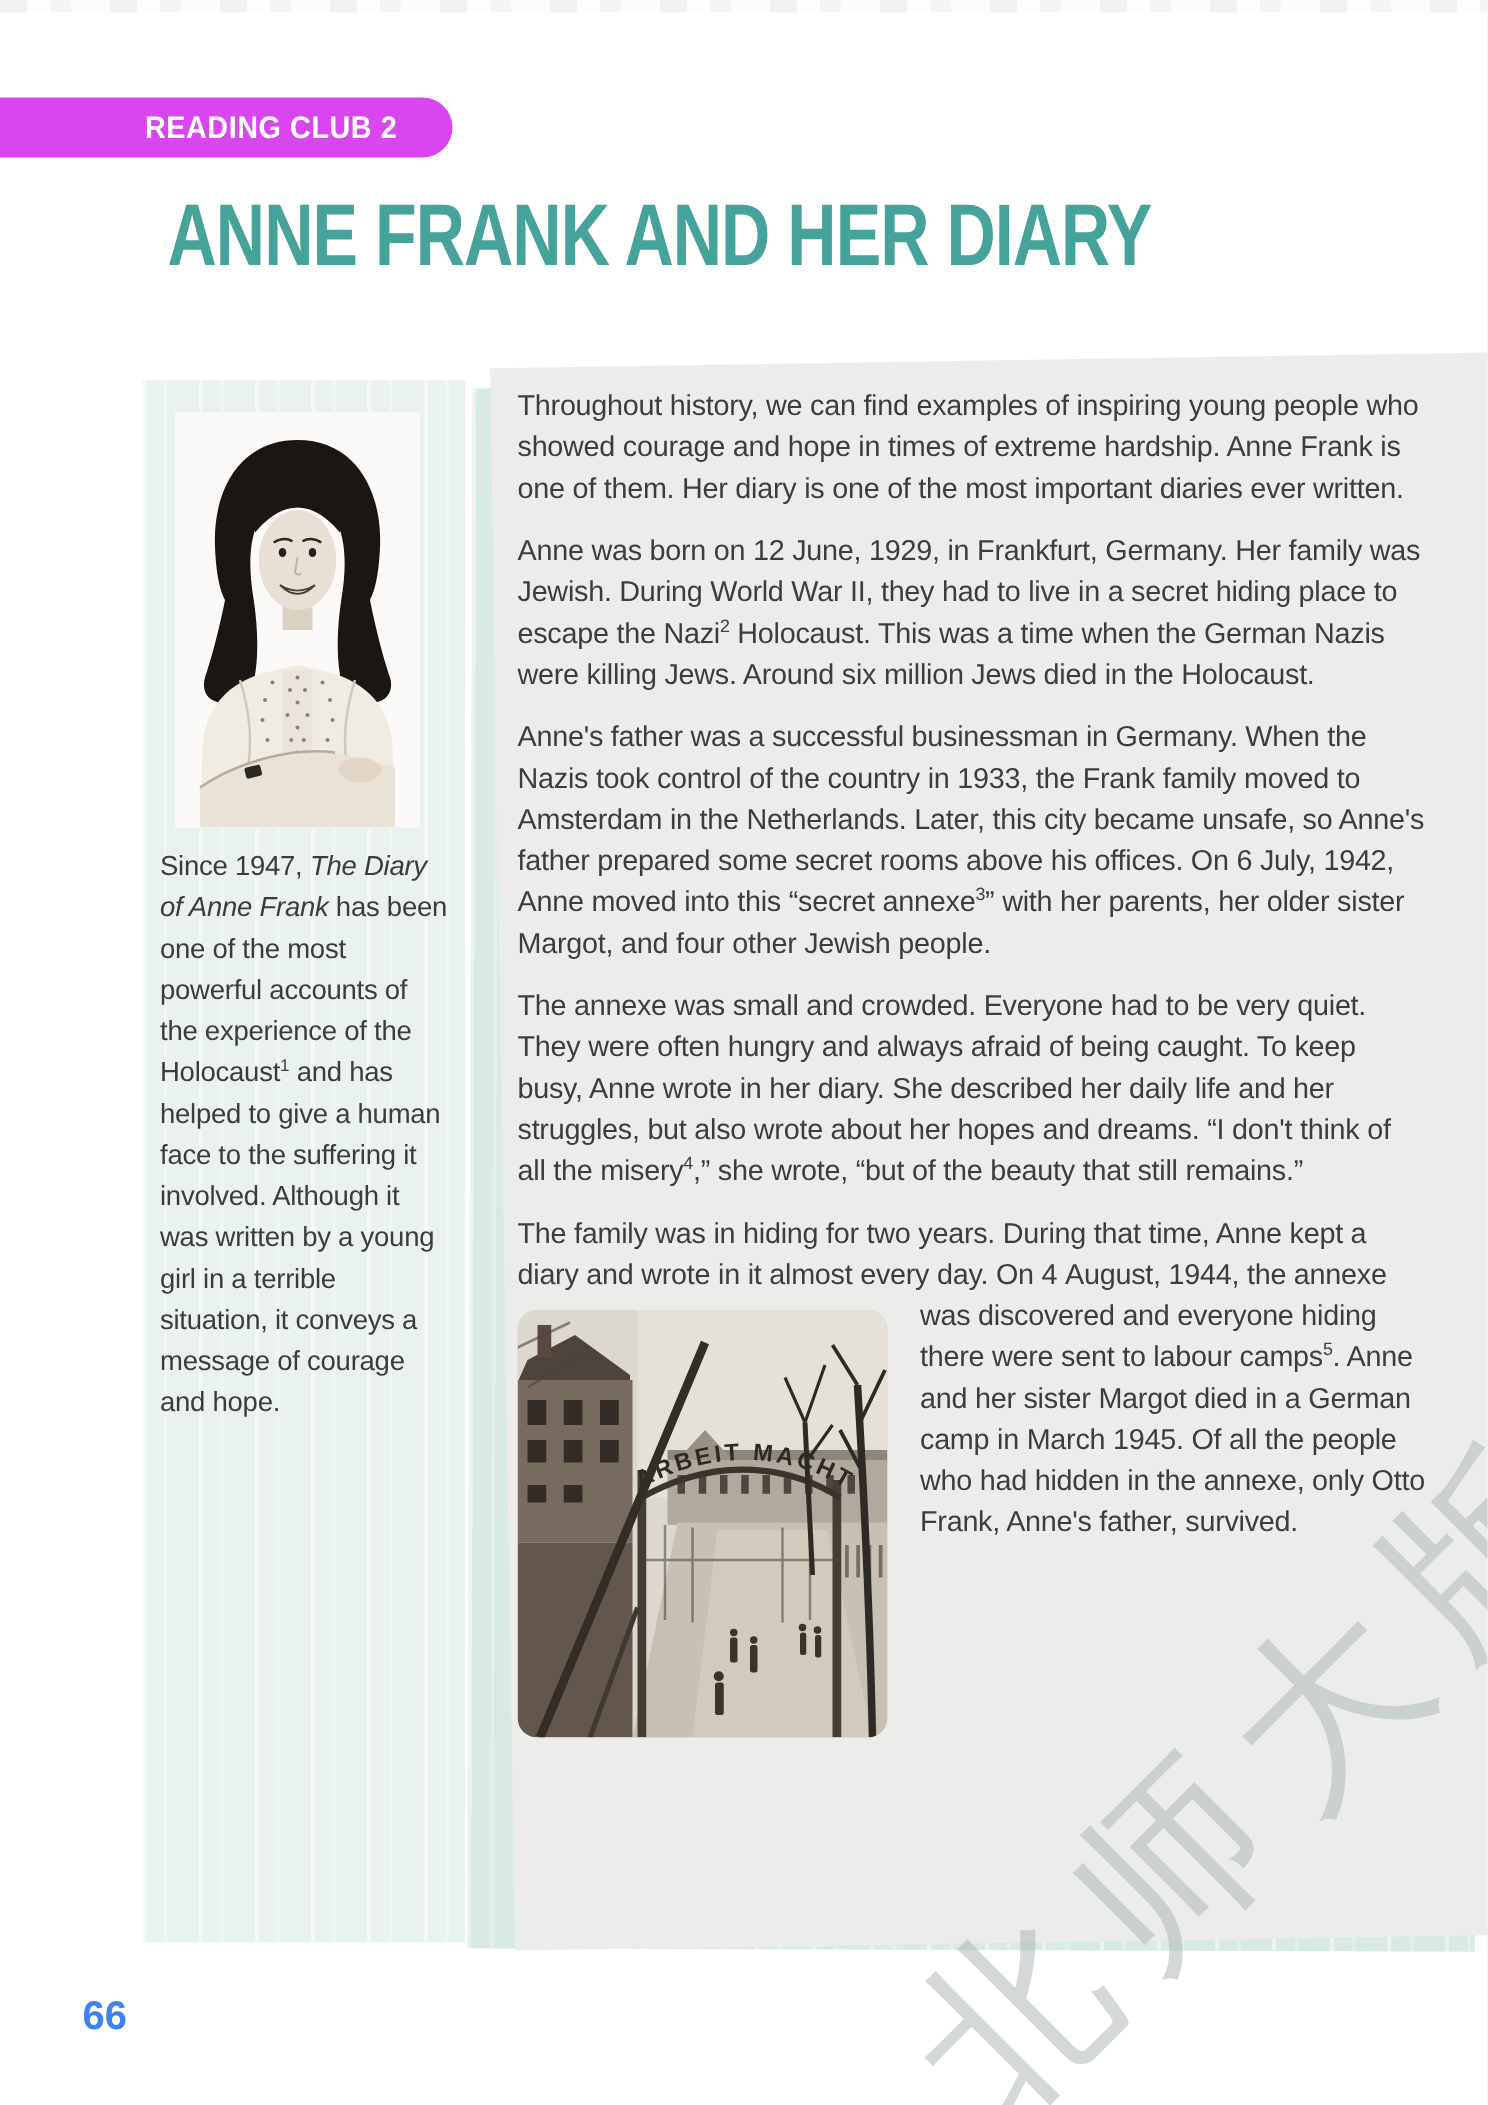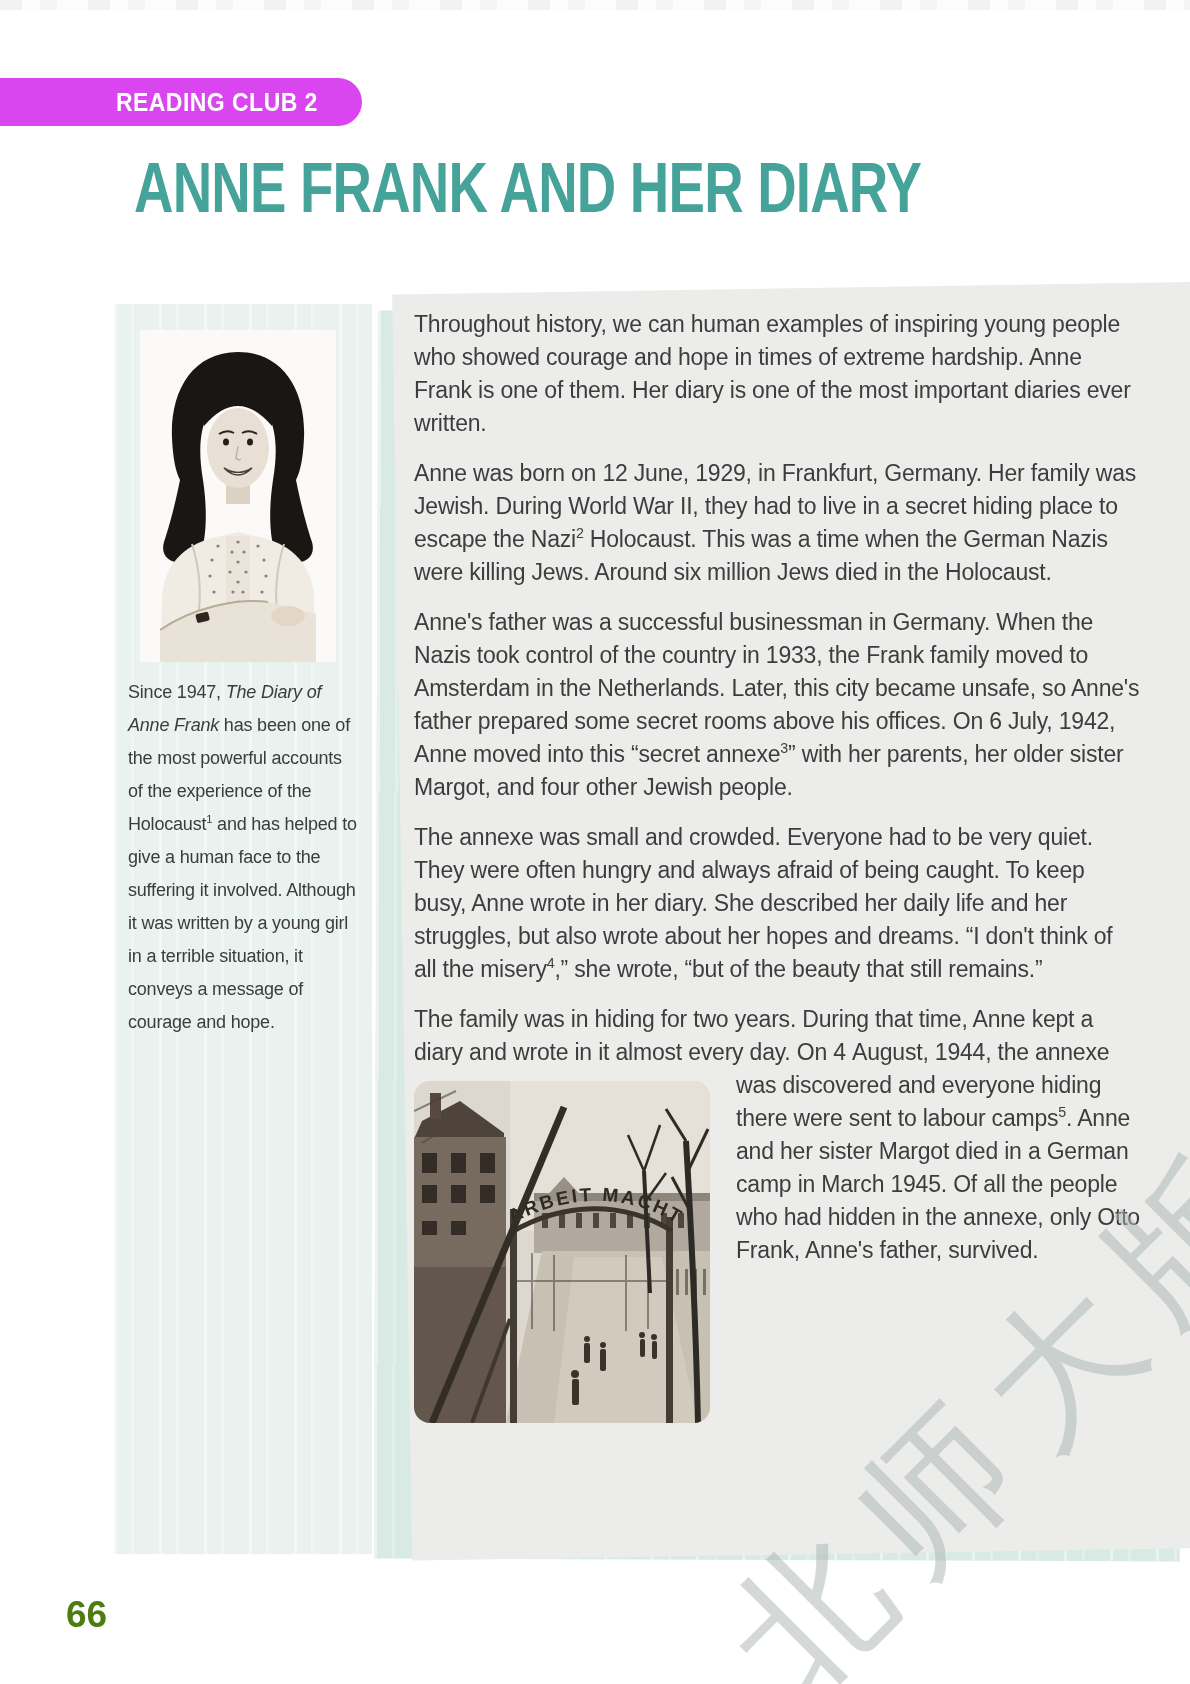--- a/index.html
+++ b/index.html
@@ -51,21 +51,21 @@
     background-image:repeating-linear-gradient(90deg,
       rgba(255,255,255,.5) 0 3px,rgba(255,255,255,0) 3px 17px,
       rgba(255,255,255,.3) 17px 20px,rgba(255,255,255,0) 20px 45px);
   }
   .anne-photo{
     position:absolute;left:26px;top:26px;width:196px;height:332px;
     background:#fbfaf8;overflow:hidden;
   }
   .sidebar-caption{
     position:absolute;left:14px;top:372px;width:232px;
-    font-size:18px;line-height:33px;color:#3c3c3c;letter-spacing:-.2px;
+    font-size:22px;line-height:33px;color:#3c3c3c;letter-spacing:-.2px;
   }
   .sidebar-caption i{font-style:italic;}
   
   .article{
     position:absolute;left:414px;top:308px;width:726px;z-index:3;
     font-size:23px;line-height:33px;color:#3d3d3d;letter-spacing:-.2px;
   }
   .article p{margin:0 0 17px 0;}
   sup{font-size:.62em;line-height:0;vertical-align:super;}
   
@@ -79,21 +79,21 @@
     position:absolute;left:630px;top:1320px;width:760px;height:200px;
     display:flex;align-items:center;justify-content:center;
     transform:rotate(-45deg);z-index:4;pointer-events:none;
     font-family:"DejaVu Serif","Liberation Serif",serif;
     font-size:150px;letter-spacing:28px;color:#aab5b2;opacity:.5;
     white-space:nowrap;
   }
   
   .page-number{
     position:absolute;left:66px;top:1594px;
-    font-size:37px;font-weight:bold;color:#4d7c0f;z-index:5;
+    font-size:32px;font-weight:bold;color:#3b82f6;z-index:5;
   }
 </style>
 </head>
 <body>
 
 <div class="top-stripes"></div>
 
 <div class="badge">
   <span class="badge-label">READING CLUB 2</span>
 </div>
@@ -150,21 +150,21 @@
       <path d="M20,300 C52,278 96,268 128,272 L176,284 L176,332 L20,332 Z" fill="#e9e2d6"></path>
       <path d="M20,300 C52,278 96,268 128,272" stroke="#b9ab99" stroke-width="2" fill="none"></path>
       <ellipse cx="148" cy="286" rx="17" ry="10" fill="#e3d6c6"></ellipse>
       <rect x="56" y="283" width="13" height="9" rx="2" fill="#2d2722" transform="rotate(-14 62 287)"></rect>
     </svg>
   </div>
   <div class="sidebar-caption">Since 1947, <i>The Diary of Anne Frank</i> has been one of the most powerful accounts of the experience of the Holocaust<sup>1</sup> and has helped to give a human face to the suffering it involved. Although it was written by a young girl in a terrible situation, it conveys a message of courage and hope.</div>
 </div>
 
 <div class="article">
-  <p>Throughout history, we can human examples of inspiring young people who showed courage and hope in times of extreme hardship. Anne Frank is one of them. Her diary is one of the most important diaries ever written.</p>
+  <p>Throughout history, we can find examples of inspiring young people who showed courage and hope in times of extreme hardship. Anne Frank is one of them. Her diary is one of the most important diaries ever written.</p>
   <p>Anne was born on 12 June, 1929, in Frankfurt, Germany. Her family was Jewish. During World War II, they had to live in a secret hiding place to escape the Nazi<sup>2</sup> Holocaust. This was a time when the German Nazis were killing Jews. Around six million Jews died in the Holocaust.</p>
   <p>Anne's father was a successful businessman in Germany. When the Nazis took control of the country in 1933, the Frank family moved to Amsterdam in the Netherlands. Later, this city became unsafe, so Anne's father prepared some secret rooms above his offices. On 6 July, 1942, Anne moved into this “secret annexe<sup>3</sup>” with her parents, her older sister Margot, and four other Jewish people.</p>
   <p>The annexe was small and crowded. Everyone had to be very quiet. They were often hungry and always afraid of being caught. To keep busy, Anne wrote in her diary. She described her daily life and her struggles, but also wrote about her hopes and dreams. “I don't think of all the misery<sup>4</sup>,” she wrote, “but of the beauty that still remains.”</p>
   <p>The family was in hiding for two years. During that time, Anne kept a diary and wrote in it almost every day. On 4 <span class="camp-photo">
     <svg width="296" height="342" viewBox="0 0 296 342">
       <rect x="0" y="0" width="296" height="342" fill="#ddd8cf"></rect>
       <rect x="96" y="0" width="200" height="150" fill="#e5e1d8"></rect>
 
       <polygon points="0,58 8,40 46,20 90,52 90,58" fill="#4e443c"></polygon>
       <rect x="16" y="12" width="11" height="26" fill="#57493f"></rect>

